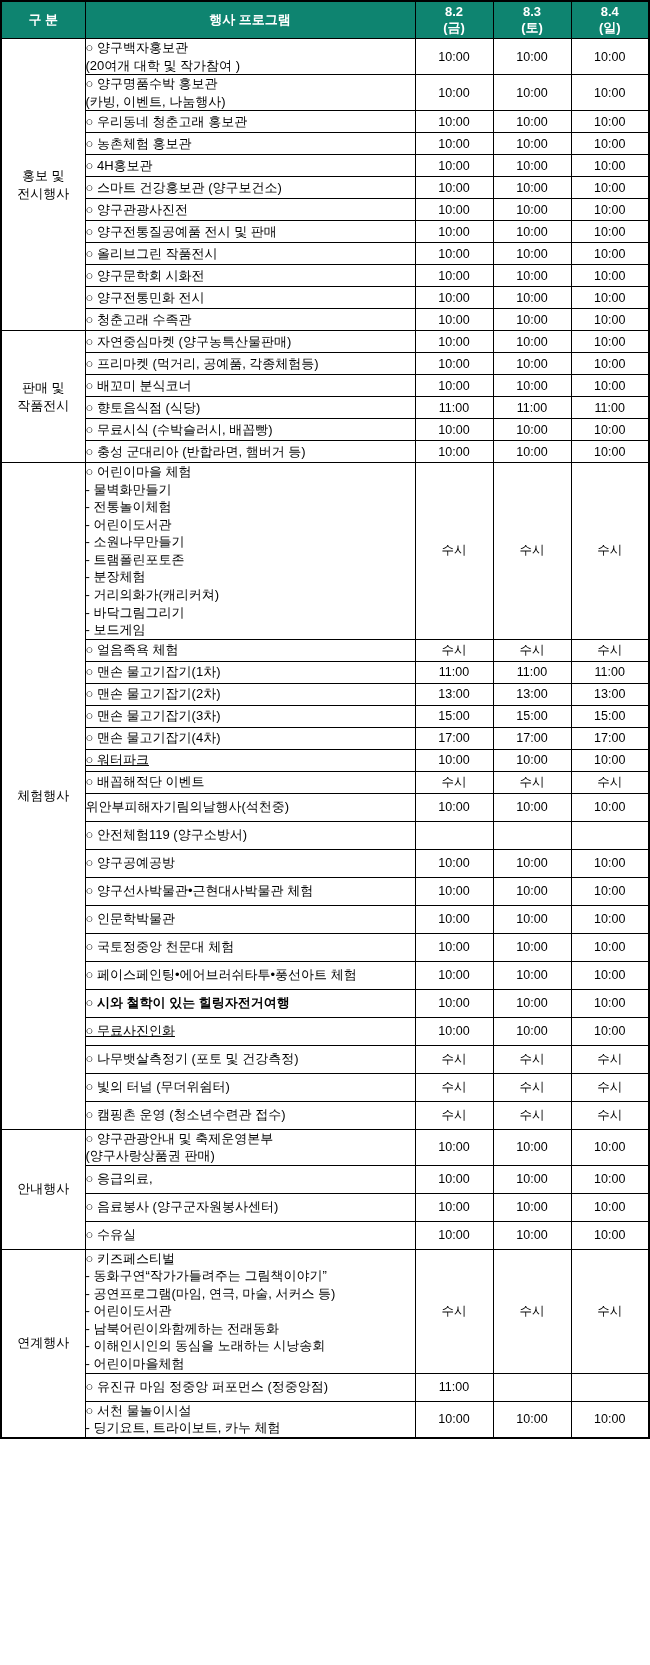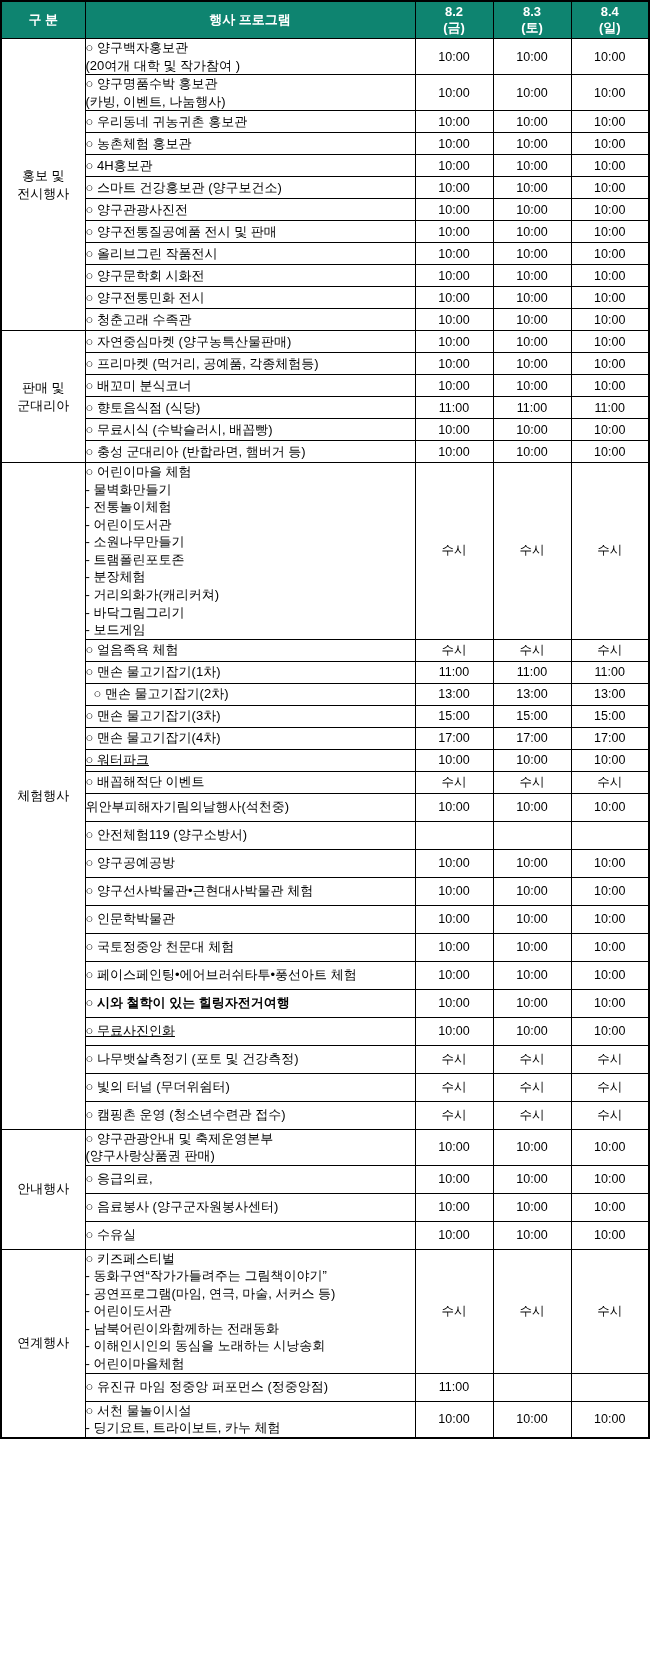--- a/index.html
+++ b/index.html
@@ -95,21 +95,21 @@
         <td class="day">10:00</td>
       </tr>
       <tr>
         <td class="prog">○ 양구명품수박 홍보관
    (카빙, 이벤트, 나눔행사)</td>
         <td class="day">10:00</td>
         <td class="day">10:00</td>
         <td class="day">10:00</td>
       </tr>
       <tr>
-        <td class="prog" style="height: 21px;">○ 우리동네 귀농귀촌 홍보관</td>
+        <td class="prog" style="height: 21px;">○ 우리동네 청춘고래 홍보관</td>
         <td class="day">10:00</td>
         <td class="day">10:00</td>
         <td class="day">10:00</td>
       </tr>
       <tr>
         <td class="prog" style="height: 21px;">○ 농촌체험 홍보관</td>
         <td class="day">10:00</td>
         <td class="day">10:00</td>
         <td class="day">10:00</td>
       </tr>
@@ -156,21 +156,21 @@
         <td class="day">10:00</td>
       </tr>
       <tr>
         <td class="prog" style="height: 21px;">○ 청춘고래 수족관</td>
         <td class="day">10:00</td>
         <td class="day">10:00</td>
         <td class="day">10:00</td>
       </tr>
       <tr class="thick-top">
         <td class="cat" rowspan="6" style="white-space: pre-line;">판매 및
-군대리아</td>
+작품전시</td>
         <td class="prog" style="height: 21px;">○ 자연중심마켓 (양구농특산물판매)</td>
         <td class="day">10:00</td>
         <td class="day">10:00</td>
         <td class="day">10:00</td>
       </tr>
       <tr>
         <td class="prog" style="height: 21px;">○ 프리마켓 (먹거리, 공예품, 각종체험등)</td>
         <td class="day">10:00</td>
         <td class="day">10:00</td>
         <td class="day">10:00</td>
@@ -221,21 +221,21 @@
         <td class="day">수시</td>
         <td class="day">수시</td>
       </tr>
       <tr>
         <td class="prog" style="height: 21px; margin-left: 48px;">○ 맨손 물고기잡기(1차)</td>
         <td class="day">11:00</td>
         <td class="day">11:00</td>
         <td class="day">11:00</td>
       </tr>
       <tr>
-        <td class="prog" style="height: 21px; padding-left: 8px;">○ 맨손 물고기잡기(2차)</td>
+        <td class="prog" style="height: 21px;">○ 맨손 물고기잡기(2차)</td>
         <td class="day">13:00</td>
         <td class="day">13:00</td>
         <td class="day">13:00</td>
       </tr>
       <tr>
         <td class="prog" style="height: 21px;">○ 맨손 물고기잡기(3차)</td>
         <td class="day">15:00</td>
         <td class="day">15:00</td>
         <td class="day">15:00</td>
       </tr>

